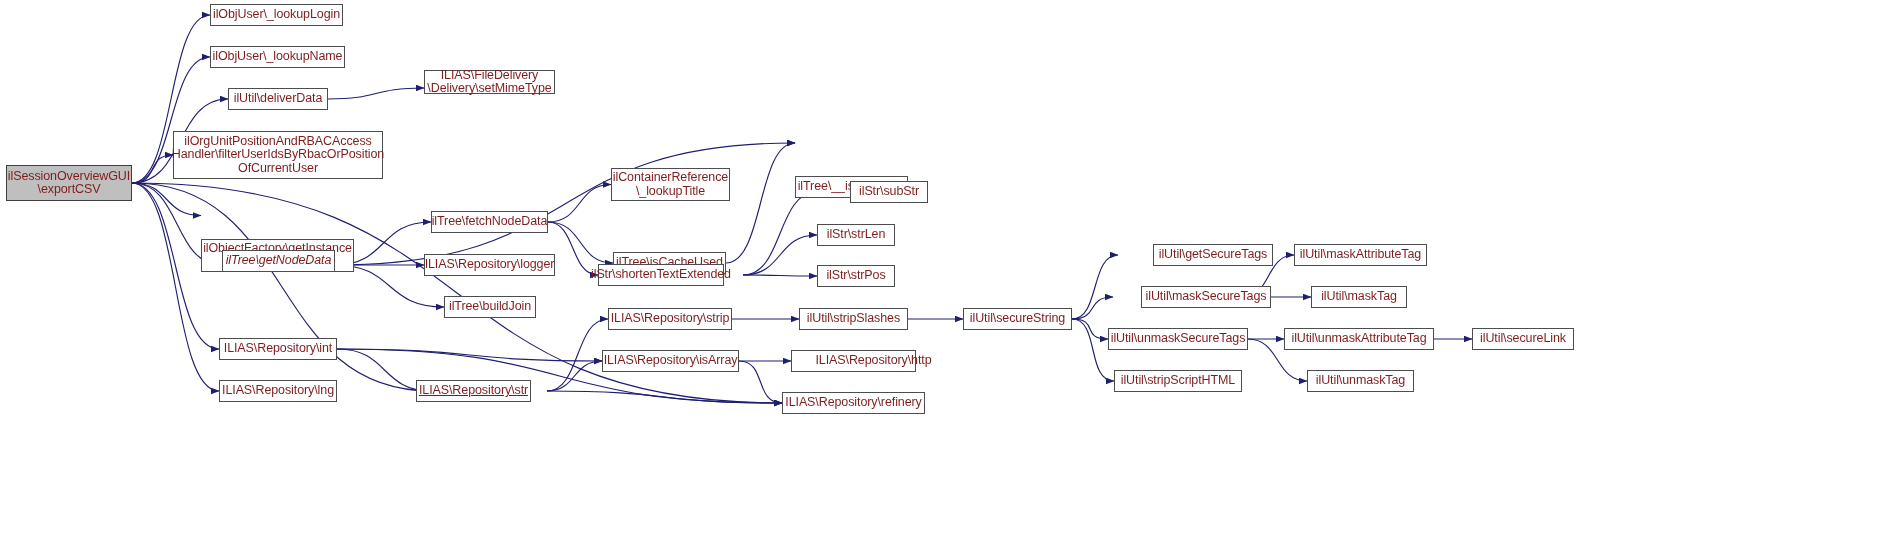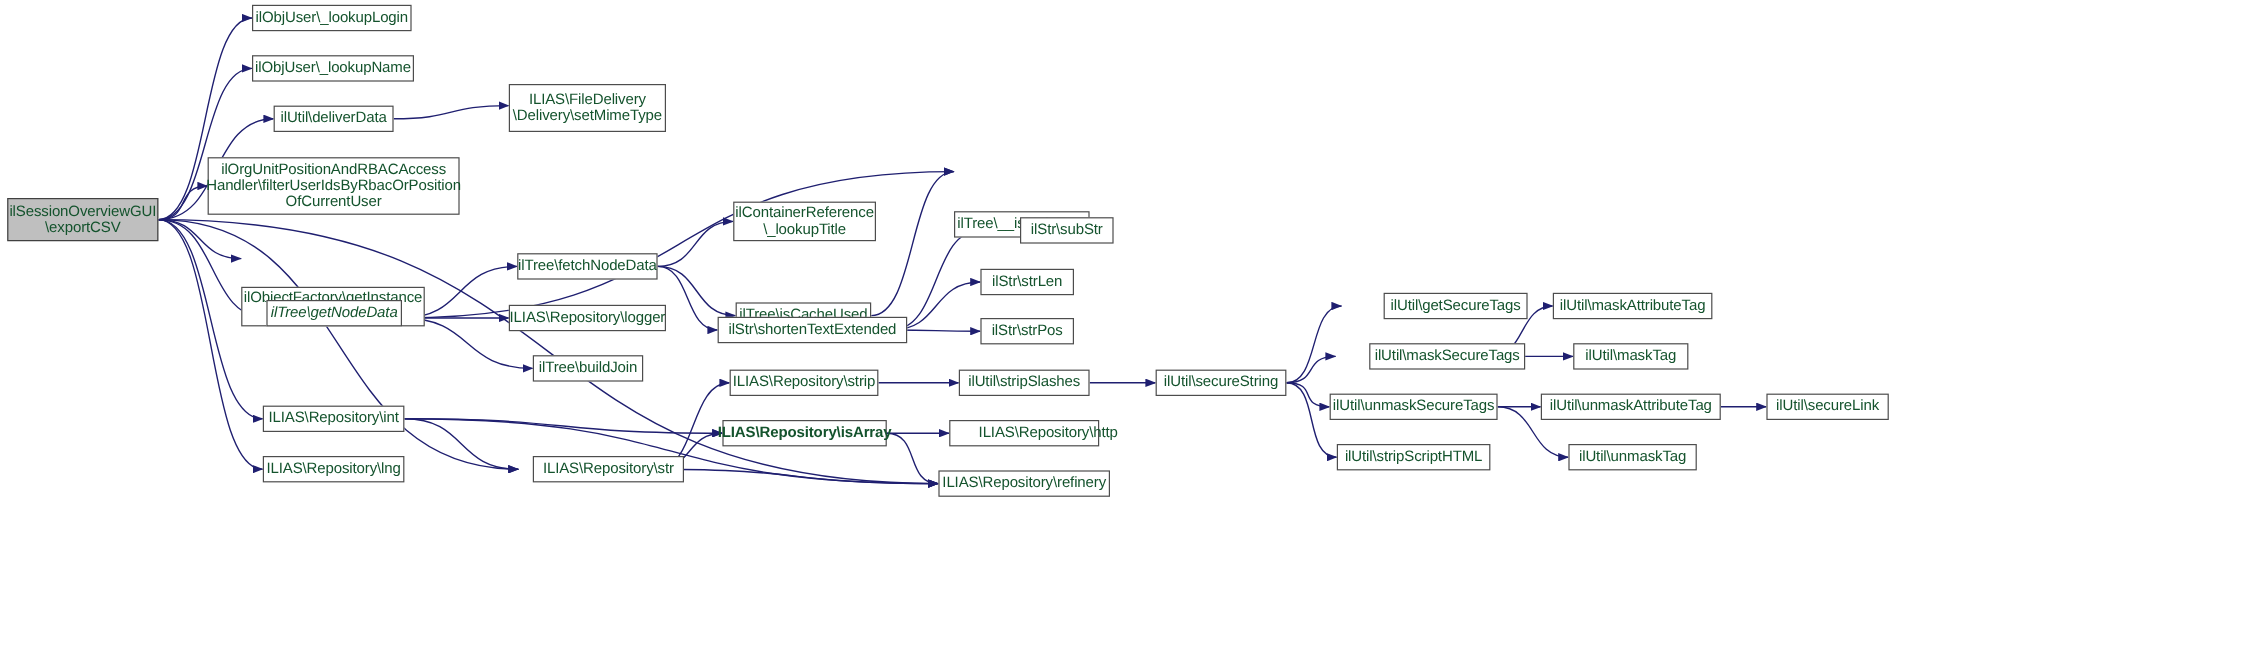--- a/index.html
+++ b/index.html
@@ -9,21 +9,21 @@
     background:#ffffff;
     font-family:"Liberation Sans", sans-serif;
     overflow:hidden;
   }
   svg#edges{position:absolute;left:0;top:0;width:1881px;height:538px;pointer-events:none;}
   .node{
     position:absolute;
     box-sizing:border-box;
     border:1px solid #4d4d4d;
     background:#ffffff;
-    color:#14532d;
+    color:#7f1d1d;
     display:flex;
     align-items:center;
     justify-content:center;
     text-align:center;
     font-size:12.5px;
     line-height:13.5px;
     letter-spacing:-0.1px;
     white-space:pre-line;
     padding:0 4px;
     z-index:2;
@@ -87,40 +87,40 @@
         <path d="M1248,339 C1280.45,339 1274.55,381 1307,381" fill="none" stroke="#1f1f70" stroke-width="1.15" marker-end="url(#arrow)"></path>
         <path d="M1434,339 C1462,339 1444,339 1472,339" fill="none" stroke="#1f1f70" stroke-width="1.15" marker-end="url(#arrow)"></path>
       </g>
   </svg>
   <div id="node-layer">
       <div class="node root" style="left: 6px; top: 165px; width: 126px; height: 36px;">ilSessionOverviewGUI
 \exportCSV</div>
       <div class="node" style="left: 210px; top: 4px; width: 133px; height: 22px;">ilObjUser\_lookupLogin</div>
       <div class="node" style="left: 210px; top: 46px; width: 135px; height: 22px;">ilObjUser\_lookupName</div>
       <div class="node" style="left: 228px; top: 88px; width: 100px; height: 22px;">ilUtil\deliverData</div>
-      <div class="node" style="left: 424px; top: 70px; width: 131px; height: 40px;">ILIAS\FileDelivery
+      <div class="node" style="left: 424px; top: 70px; width: 131px; height: 24px;">ILIAS\FileDelivery
 \Delivery\setMimeType</div>
       <div class="node" style="left: 173px; top: 131px; width: 210px; height: 48px;">ilOrgUnitPositionAndRBACAccess
 Handler\filterUserIdsByRbacOrPosition
 OfCurrentUser</div>
       <div class="node" style="left: 201px; top: 199px; width: 153px; height: 33px; margin-top: 40px;">ilObjectFactory\getInstance
 ByRefId</div>
       <div class="node" style="left: 222px; top: 250px; width: 113px; height: 22px; font-style: italic;">ilTree\getNodeData</div>
       <div class="node" style="left: 219px; top: 338px; width: 118px; height: 22px;">ILIAS\Repository\int</div>
       <div class="node" style="left: 219px; top: 380px; width: 118px; height: 22px;">ILIAS\Repository\lng</div>
       <div class="node" style="left: 431px; top: 211px; width: 117px; height: 22px;">ilTree\fetchNodeData</div>
       <div class="node" style="left: 424px; top: 254px; width: 131px; height: 22px;">ILIAS\Repository\logger</div>
       <div class="node" style="left: 444px; top: 296px; width: 92px; height: 22px;">ilTree\buildJoin</div>
-      <div class="node" style="left: 444px; top: 380px; width: 126px; height: 22px;">ILIAS\Repository\str</div>
+      <div class="node" style="left: 416px; top: 380px; width: 115px; height: 22px; text-decoration: underline;">ILIAS\Repository\str</div>
       <div class="node" style="left: 611px; top: 168px; width: 119px; height: 33px;">ilContainerReference
 \_lookupTitle</div>
       <div class="node" style="left: 613px; top: 252px; width: 113px; height: 22px;">ilTree\isCacheUsed</div>
-      <div class="node" style="left: 598px; top: 264px; width: 158px; height: 22px;">ilStr\shortenTextExtended</div>
+      <div class="node" style="left: 598px; top: 264px; width: 126px; height: 22px;">ilStr\shortenTextExtended</div>
       <div class="node" style="left: 608px; top: 308px; width: 124px; height: 22px;">ILIAS\Repository\strip</div>
-      <div class="node" style="left: 602px; top: 350px; width: 137px; height: 22px; font-weight: bold;">ILIAS\Repository\isArray</div>
+      <div class="node" style="left: 602px; top: 350px; width: 137px; height: 22px;">ILIAS\Repository\isArray</div>
       <div class="node" style="left: 795px; top: 132px; width: 113px; height: 22px; margin-top: 44px;">ilTree\__isMainTree</div>
       <div class="node" style="left: 850px; top: 181px; width: 78px; height: 22px;">ilStr\subStr</div>
       <div class="node" style="left: 817px; top: 224px; width: 78px; height: 22px;">ilStr\strLen</div>
       <div class="node" style="left: 817px; top: 265px; width: 78px; height: 22px;">ilStr\strPos</div>
       <div class="node" style="left: 799px; top: 308px; width: 109px; height: 22px;">ilUtil\stripSlashes</div>
       <div class="node" style="left: 791px; top: 350px; width: 125px; height: 22px; padding-left: 44px;">ILIAS\Repository\http</div>
       <div class="node" style="left: 782px; top: 392px; width: 143px; height: 22px;">ILIAS\Repository\refinery</div>
       <div class="node" style="left: 963px; top: 308px; width: 109px; height: 22px;">ilUtil\secureString</div>
       <div class="node" style="left: 1118px; top: 244px; width: 120px; height: 22px; margin-left: 35px;">ilUtil\getSecureTags</div>
       <div class="node" style="left: 1113px; top: 286px; width: 130px; height: 22px; margin-left: 28px;">ilUtil\maskSecureTags</div>

